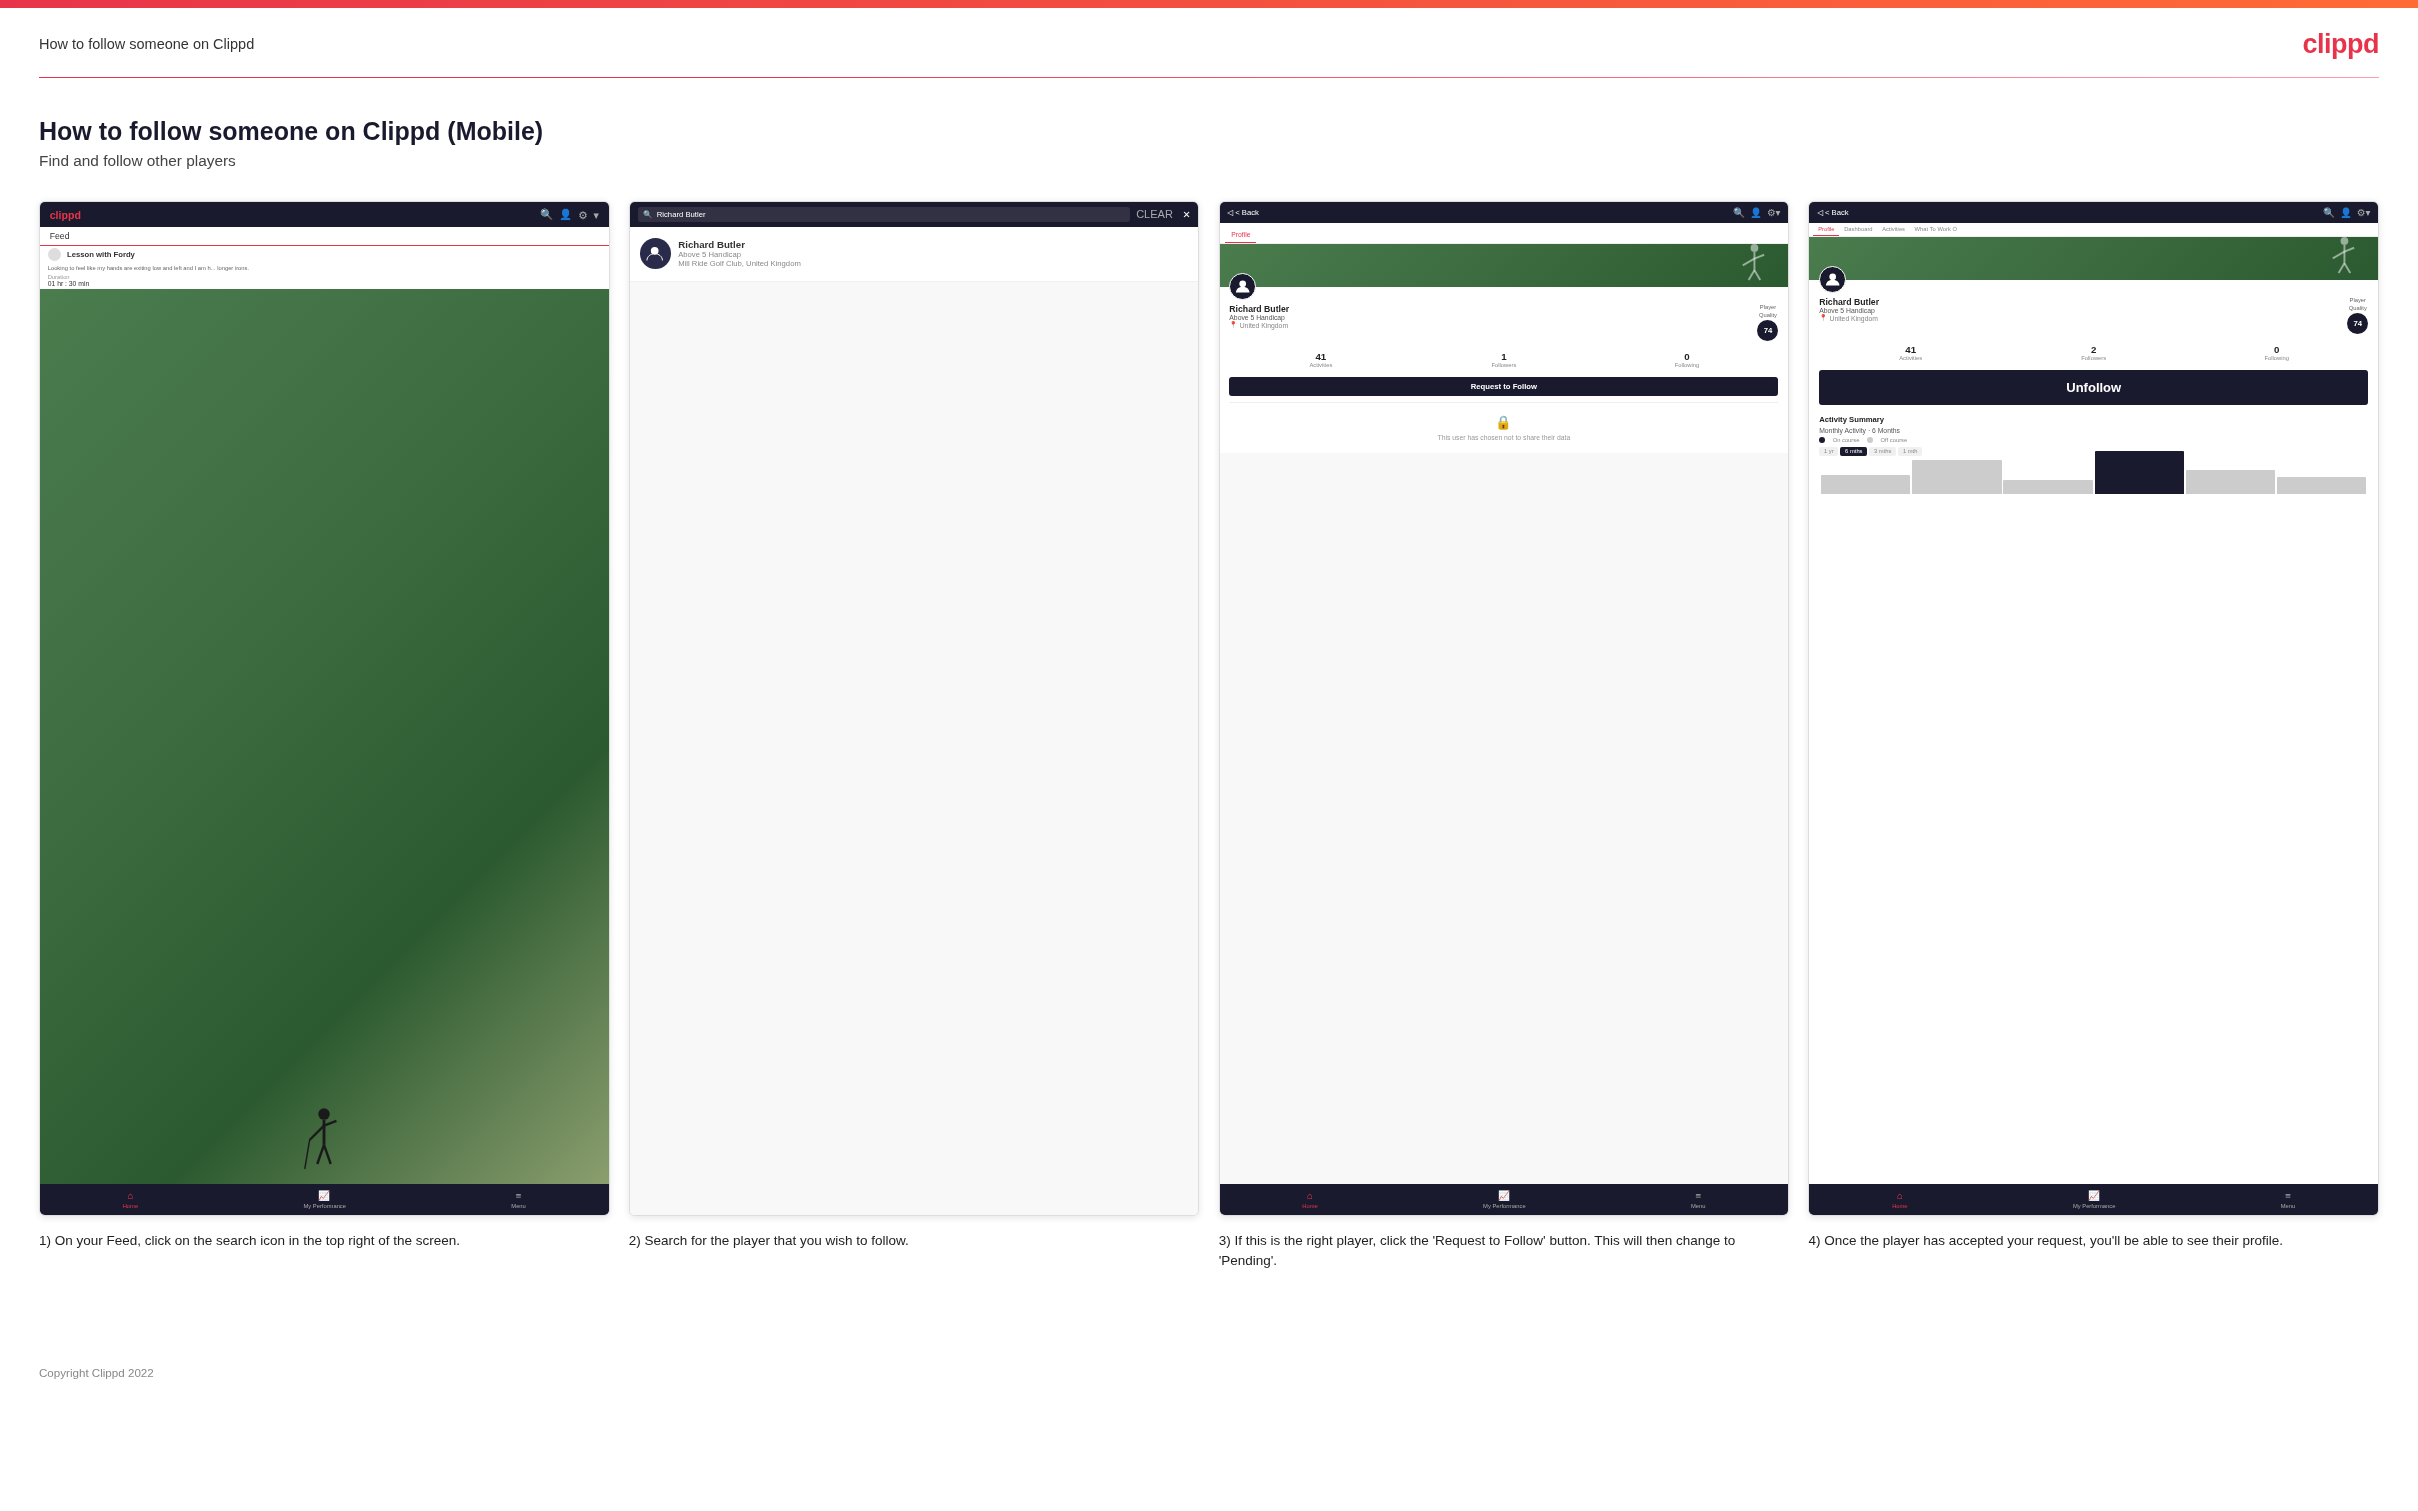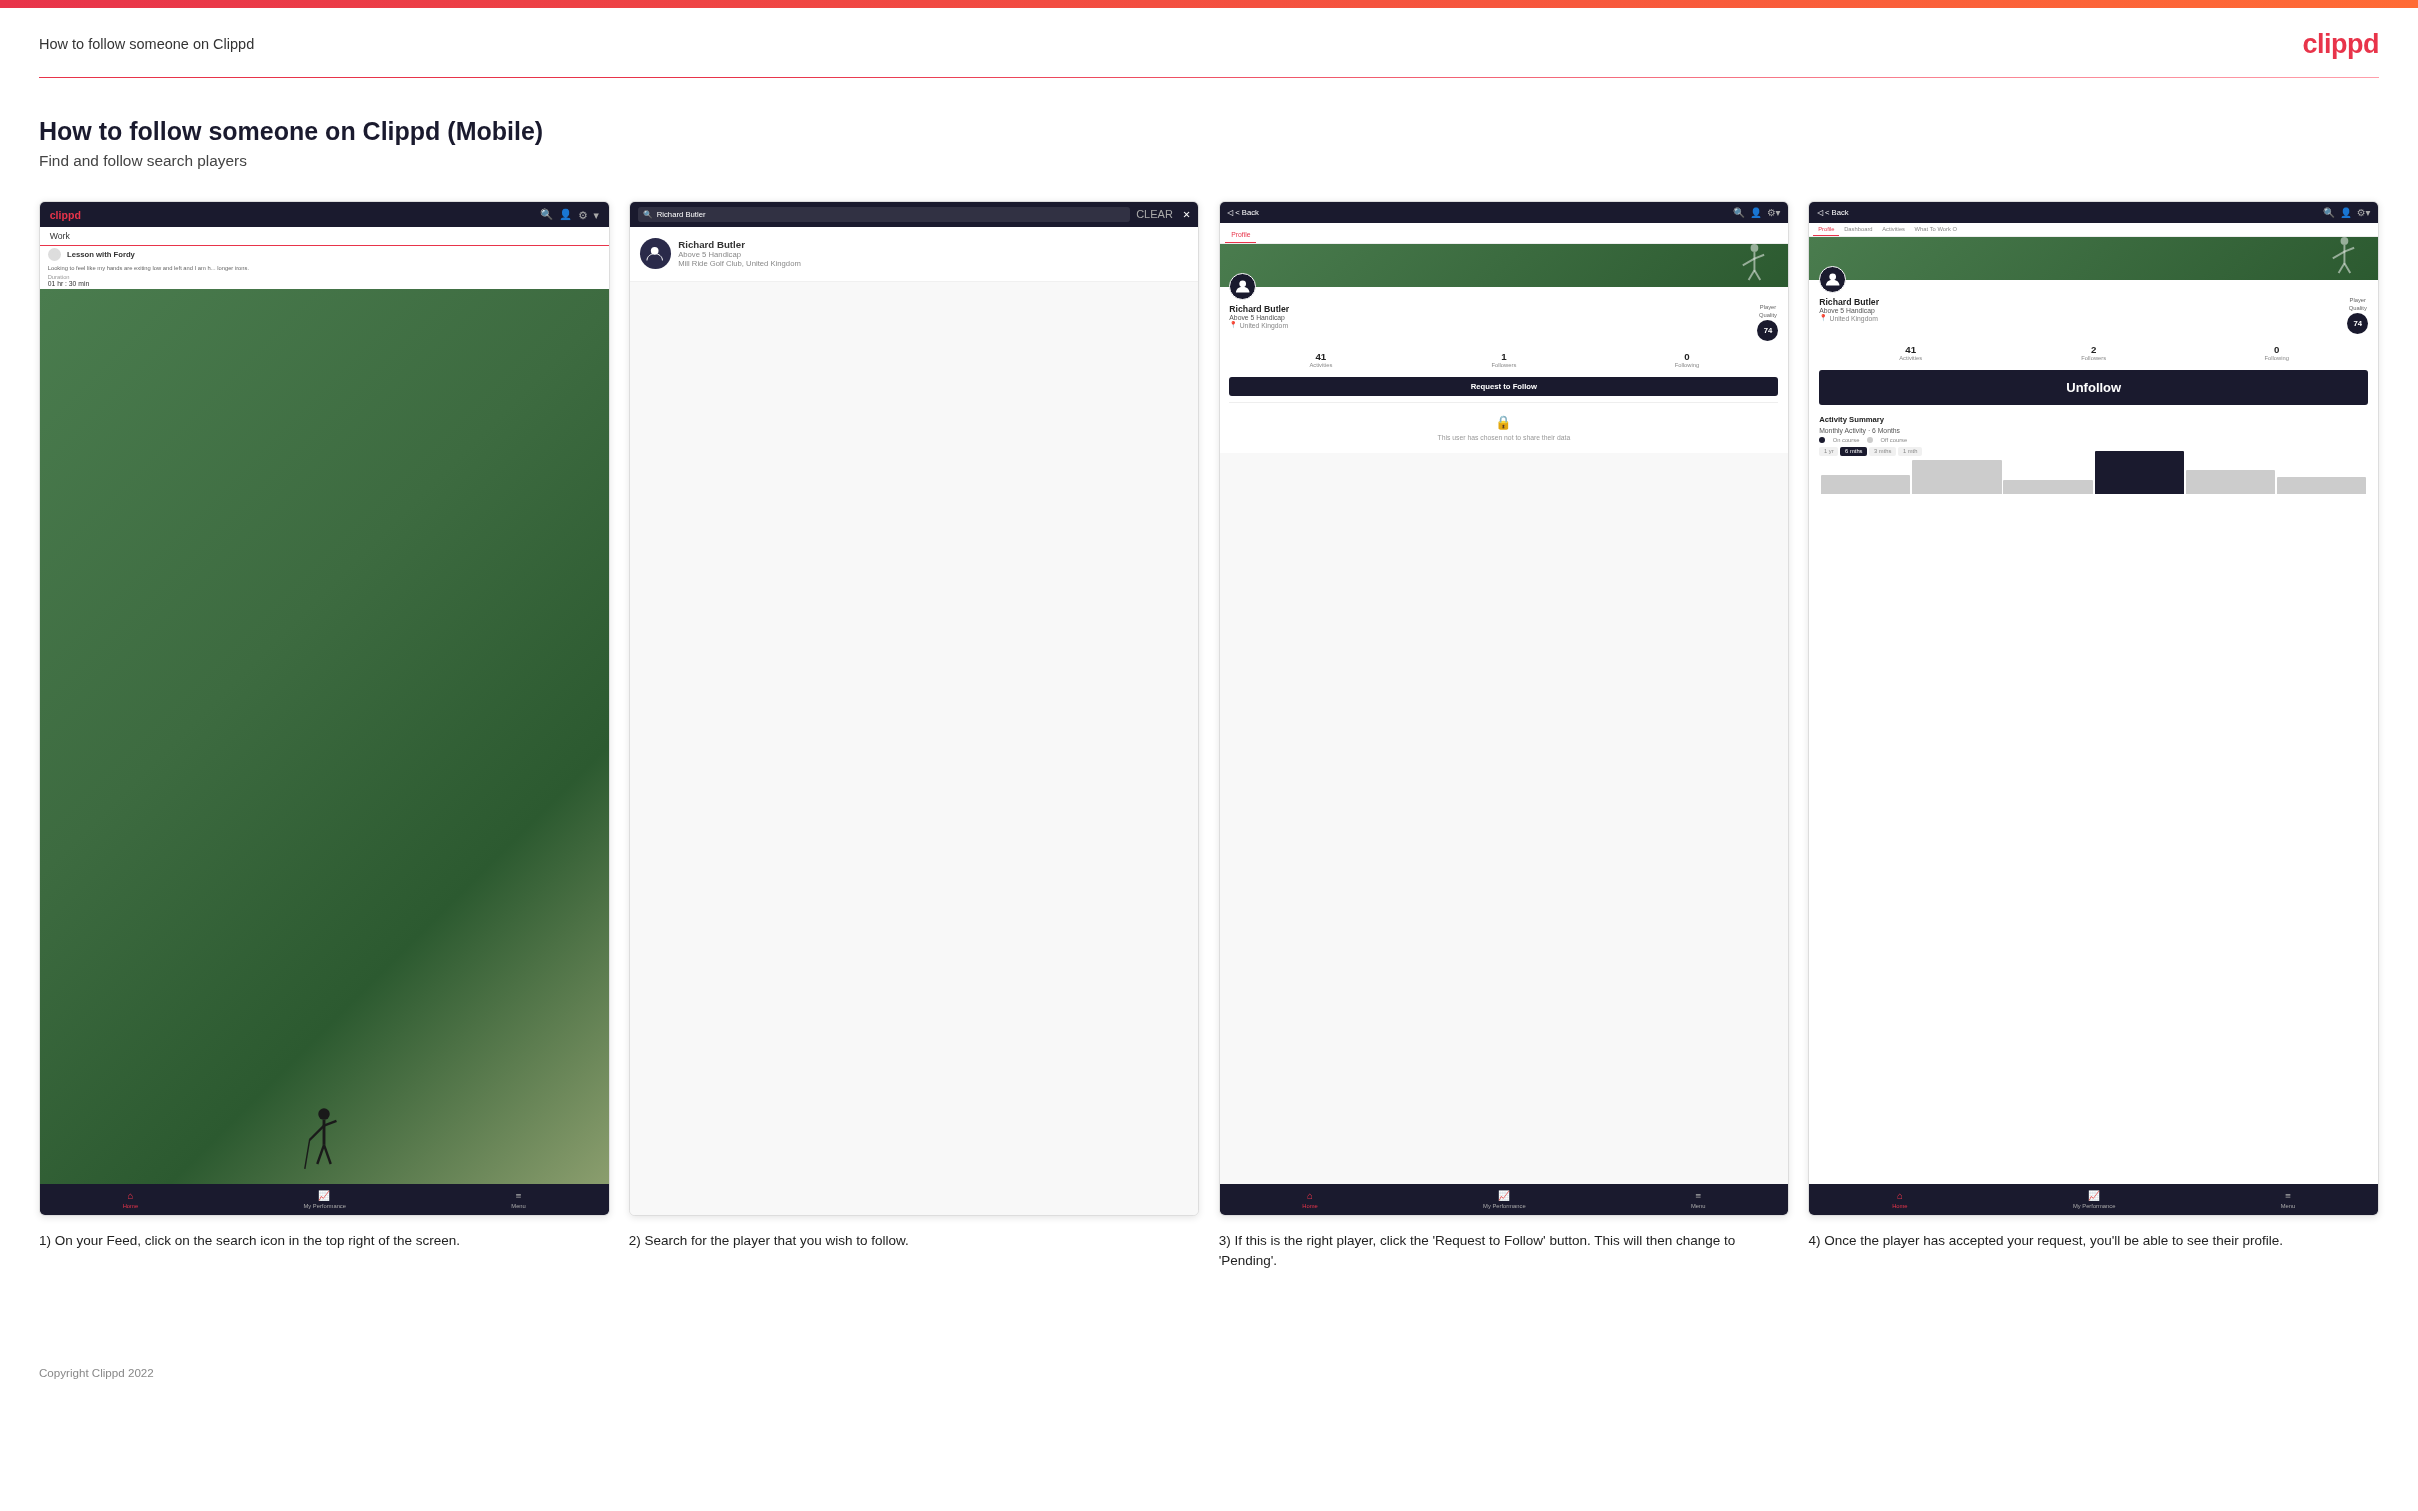--- a/index.html
+++ b/index.html
@@ -371,39 +371,39 @@
 
 <div class="header">
   <span class="header-title">How to follow someone on Clippd</span>
   <span class="logo">clippd</span>
 </div>
 
 <div class="divider"></div>
 
 <div class="main">
   <h1 class="page-heading">How to follow someone on Clippd (Mobile)</h1>
-  <p class="page-subheading">Find and follow search players</p>
+  <p class="page-subheading">Find and follow other players</p>
 
   <div class="steps-grid">
 
     <div class="step-card">
       <div class="phone-mockup phone-s1">
 
         <div class="s1-topbar">
           <span class="s1-logo">clippd</span>
           <div class="s1-icons">
             <span style="color:#aaa;font-size:10.6px;">🔍</span>
             <span style="color:#aaa;font-size:10.6px;">👤</span>
             <span style="color:#aaa;font-size:10.6px;">⚙</span>
             <span style="color:#aaa;font-size:10.6px;">▾</span>
           </div>
         </div>
 
         <div class="s1-feed-tab">
-          <span>Work</span>
+          <span>Feed</span>
         </div>
 
 
         <div class="s1-post-row">
           <div class="avatar-tiny">
             <svg width="7.7" height="7.7" viewBox="0 0 8 8">
                 <circle cx="4" cy="4" r="3" fill="#ddd"></circle>
               </svg>
           </div>
           <span class="s1-post-title">Lesson with Fordy</span>

